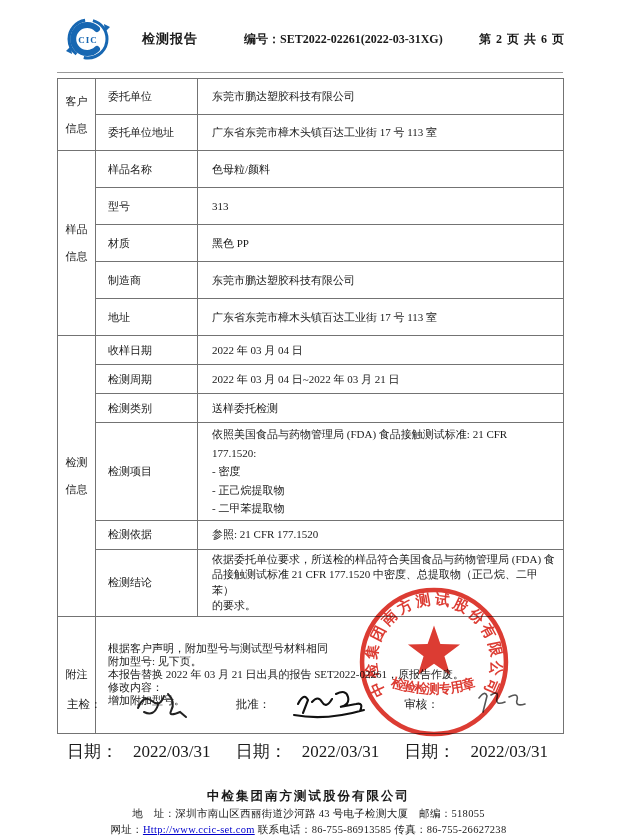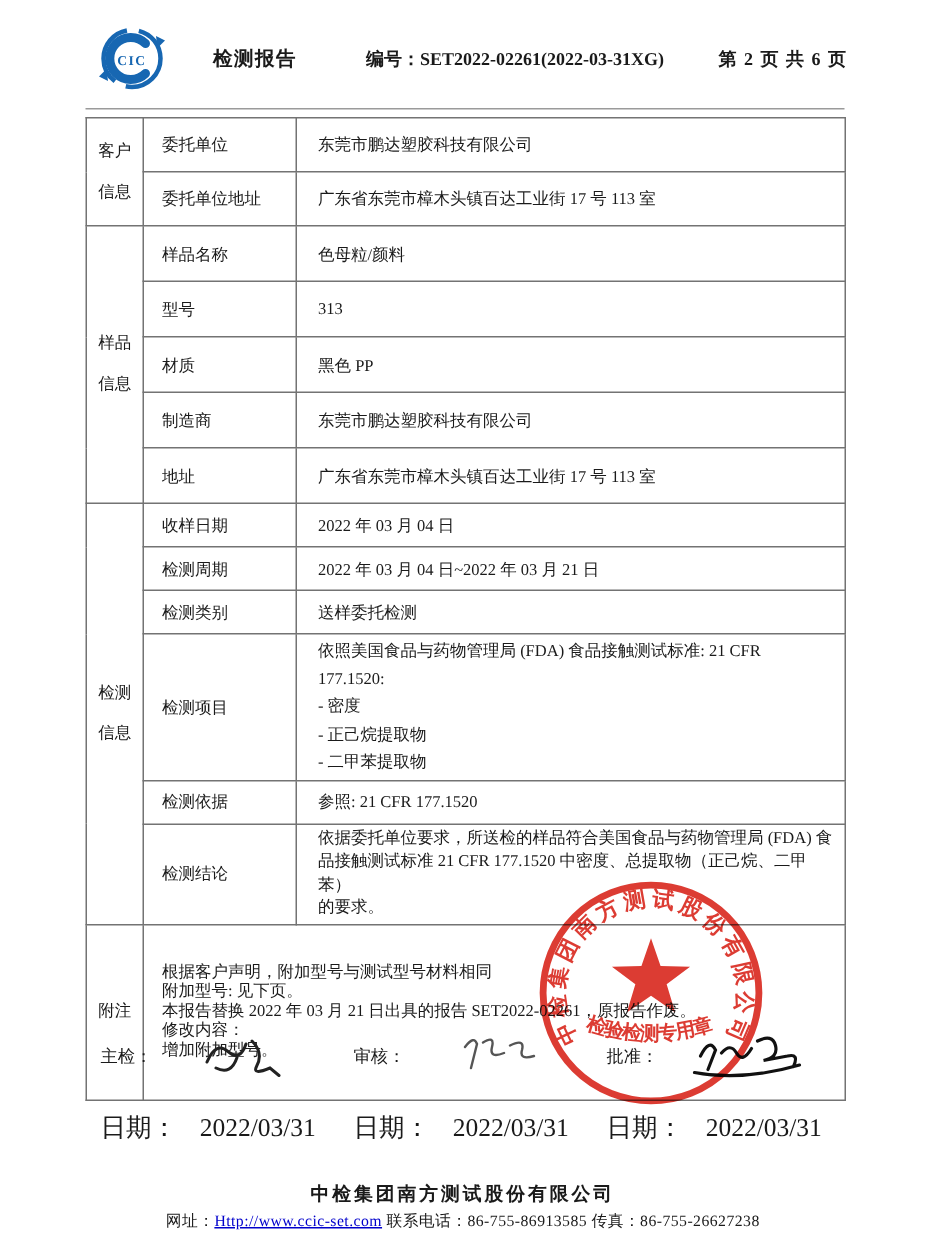--- a/index.html
+++ b/index.html
@@ -176,54 +176,55 @@
   <div class="sig-row">
     <div class="sig-cell">
       <span class="sig-label">主检：</span>
       <span class="sig-art">
         <svg width="80" height="36" viewBox="0 0 80 36">
           <path d="M14 22 Q20 8 28 15 T40 10 M20 26 Q30 31 34 19 M44 8 Q52 16 47 25 Q44 31 56 26 L62 31" fill="none" stroke="#222" stroke-width="2" stroke-linecap="round"></path>
         </svg>
       </span>
     </div>
     <div class="sig-cell">
+      <span class="sig-label">批准：</span>
+      <span class="sig-art">
+        <svg width="84" height="36" viewBox="0 0 84 36">
+          <path d="M8 18 Q14 6 18 14 L13 27 M22 16 Q28 9 32 16 T42 13 M46 8 Q56 3 58 11 Q60 19 50 21 L66 18 Q74 16 70 25 M4 29 Q36 35 74 24" fill="none" stroke="#111" stroke-width="2.1" stroke-linecap="round"></path>
+        </svg>
+      </span>
+    </div>
+    <div class="sig-cell">
       <span class="sig-label">审核：</span>
       <span class="sig-art">
         <svg width="80" height="36" viewBox="0 0 80 36">
           <path d="M18 12 Q24 4 26 10 L22 26 M30 9 Q38 4 36 12 Q34 20 44 16 M48 11 Q58 6 56 14 Q54 21 64 18" fill="none" stroke="#555" stroke-width="1.6" stroke-linecap="round"></path>
         </svg>
       </span>
     </div>
-    <div class="sig-cell">
-      <span class="sig-label">批准：</span>
-      <span class="sig-art">
-        <svg width="84" height="36" viewBox="0 0 84 36">
-          <path d="M8 18 Q14 6 18 14 L13 27 M22 16 Q28 9 32 16 T42 13 M46 8 Q56 3 58 11 Q60 19 50 21 L66 18 Q74 16 70 25 M4 29 Q36 35 74 24" fill="none" stroke="#111" stroke-width="2.1" stroke-linecap="round"></path>
-        </svg>
-      </span>
-    </div>
   </div>
 
   <div class="date-row">
     <div class="date-cell">
       <span class="date-label">日期：</span>
       <span class="date-value">2022/03/31</span>
     </div>
     <div class="date-cell">
       <span class="date-label">日期：</span>
       <span class="date-value">2022/03/31</span>
     </div>
     <div class="date-cell">
       <span class="date-label">日期：</span>
       <span class="date-value">2022/03/31</span>
     </div>
   </div>
 
   <div class="footer">
     <div class="footer-company">中检集团南方测试股份有限公司</div>
+    <div class="footer-line">地　址：深圳市南山区西丽街道沙河路 43 号电子检测大厦　邮编：518055</div>
     <div class="footer-line">
       <span>网址：</span><a class="footer-link" href="#">Http://www.ccic-set.com</a>
       <span>联系电话：86-755-86913585</span>
       <span>传真：86-755-26627238</span>
     </div>
   </div>
 
 </div>
 
 </body></html>

